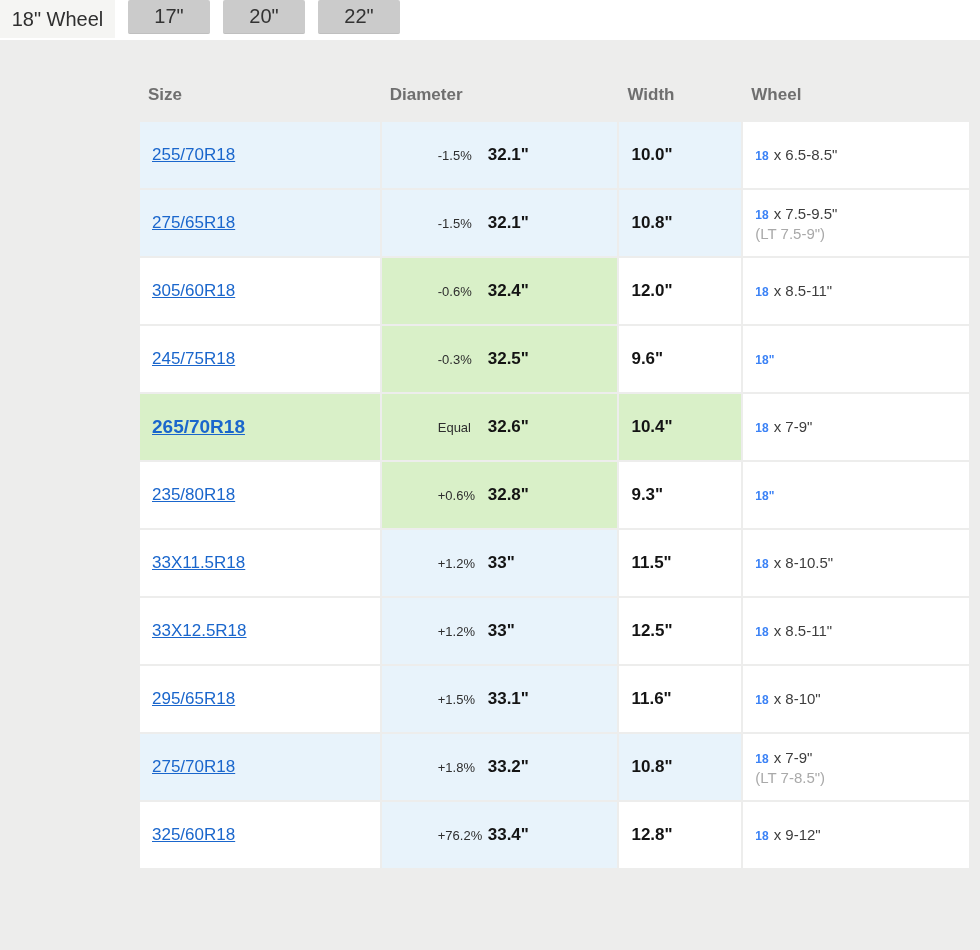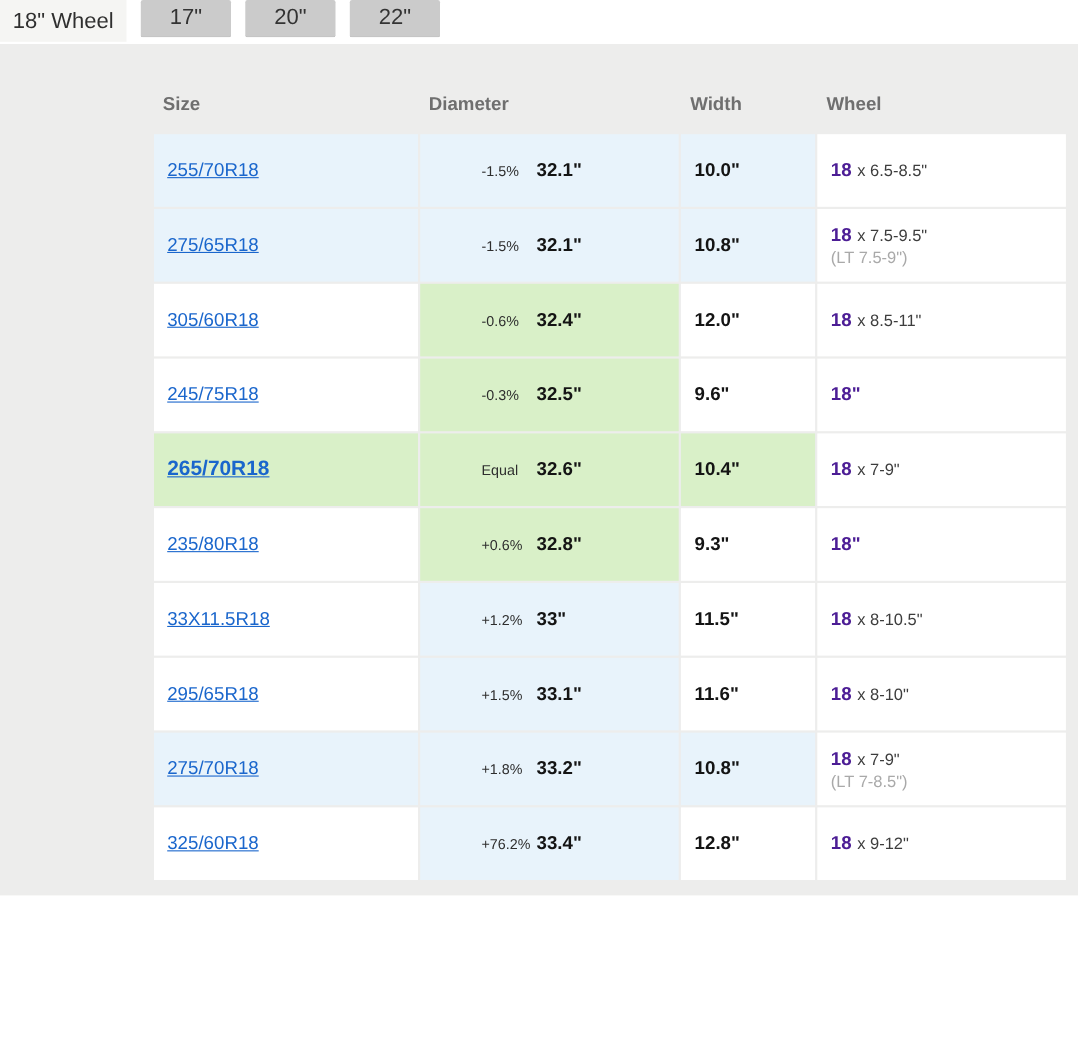--- a/index.html
+++ b/index.html
@@ -31,21 +31,21 @@
   .tab:not(.active) {
     width: 82px; height: 34px;
     margin-left: 13px;
     background: var(--tab-inactive);
     border-bottom: 1px solid #bfbfbf;
     border-radius: 2px;
   }
   .tab:not(.active):first-of-type { margin-left: 14px; }
   
   .content {
-    height: 774px;
+    height: 910px;
     background: var(--page-bg);
     padding-top: 18px;
   }
   table {
     margin-left: 138px;
     border-collapse: separate;
     border-spacing: 2px;
     table-layout: fixed;
     width: 833px;
   }
@@ -69,21 +69,21 @@
     font-size: 17px;
     color: var(--link-blue);
     text-decoration: underline;
   }
   .size-link.selected { font-size: 19px; font-weight: bold; text-align: center; }
   .pct {
     display: inline-block; width: 50px;
     font-size: 13px; color: #2e2e2e; margin-left: 44px;
   }
   .val { font-size: 17px; font-weight: bold; color: #141414; }
-  .wheel-main  { font-size: 17px; font-weight: bold; color: #4c1d95; }
+  .wheel-main  { font-size: 12px; font-weight: bold; color: #3b82f6; }
   .wheel-range { font-size: 15px; color: #3d3d3d; margin-left: 5px; }
   .wheel-note  { font-size: 15px; color: #a9a9a9; margin-top: 2px; }
   .wheel-note:empty { display: none; }
 </style>
 </head>
 <body>
 
 <div class="tabbar">
   <div class="tab active">18" Wheel</div>
 
@@ -231,20 +231,37 @@
       <span class="val">11.5"</span>
     </td>
     <td class="hl-none">
       <div>
         <span class="wheel-main">18</span><span class="wheel-range">x 8-10.5"</span>
       </div>
 
     </td>
   </tr>
 
+  <tr>
+    <td class="hl-none">
+      <a href="#" class="size-link">33X12.5R18</a>
+    </td>
+    <td class="hl-blue">
+      <span class="pct">+1.2%</span><span class="val">33"</span>
+    </td>
+    <td class="hl-none">
+      <span class="val">12.5"</span>
+    </td>
+    <td class="hl-none">
+      <div>
+        <span class="wheel-main">18</span><span class="wheel-range">x 8.5-11"</span>
+      </div>
+
+    </td>
+  </tr>
 
   <tr>
     <td class="hl-none">
       <a href="#" class="size-link">295/65R18</a>
     </td>
     <td class="hl-blue">
       <span class="pct">+1.5%</span><span class="val">33.1"</span>
     </td>
     <td class="hl-none">
       <span class="val">11.6"</span>

